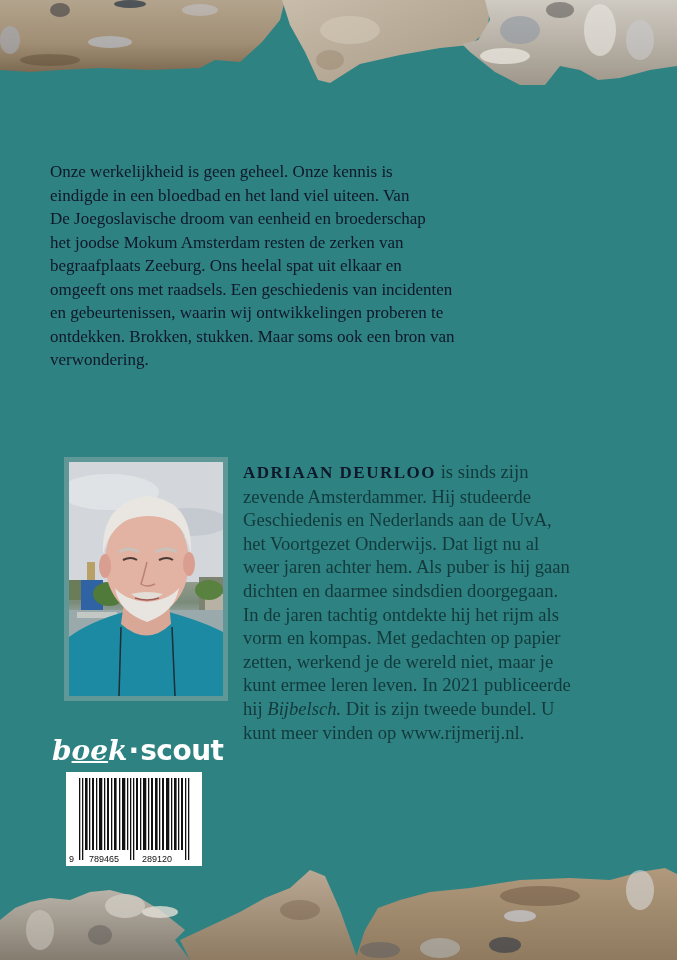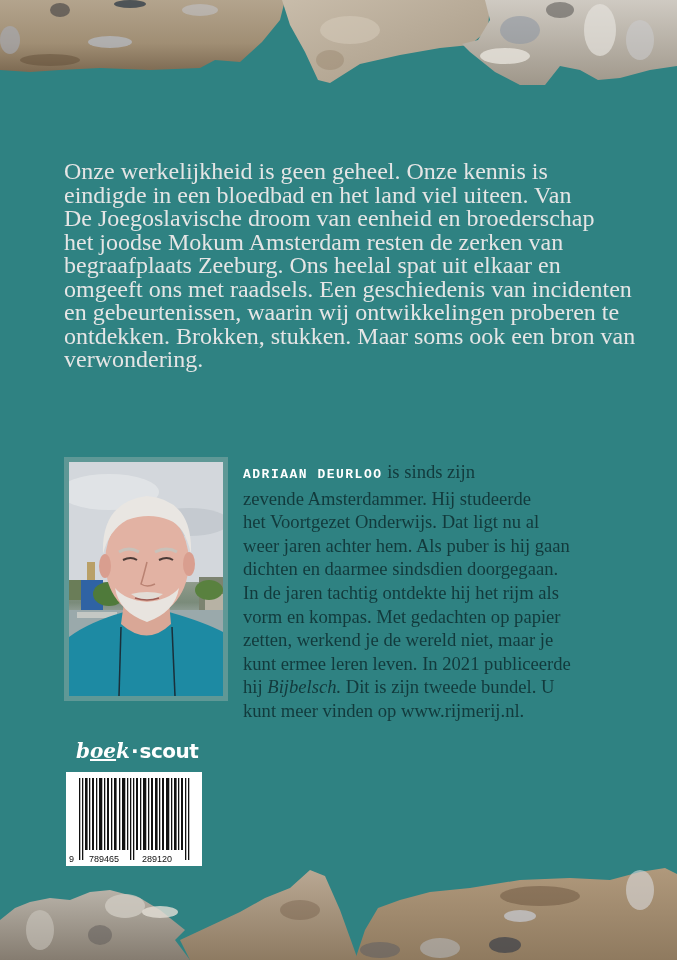--- a/index.html
+++ b/index.html
@@ -25,27 +25,27 @@
       left: 0;
       width: 677px;
     }
     .rocks svg { display: block; }
     .rocks-top { top: 0; height: 115px; }
     .rocks-bottom { bottom: 0; height: 110px; }
 
     
     .blurb {
       position: absolute;
-      left: 64px;
+      left: 50px;
       top: 160px;
       width: 590px;
       font-family: "Liberation Serif", serif;
-      font-size: 24px;
+      font-size: 17px;
       line-height: 23.5px;
-      color: #e5e5e5;
+      color: #0f172a;
       margin: 0;
     }
     .blurb .line { display: block; white-space: nowrap; }
 
     
     .photo-frame {
       position: absolute;
       left: 64px;
       top: 457px;
       width: 164px;
@@ -69,37 +69,37 @@
       top: 460px;
       width: 420px;
       font-family: "Liberation Serif", serif;
       font-size: 18.6px;
       line-height: 23.6px;
       color: #123a3c;
       margin: 0;
     }
     .bio .line { display: block; white-space: nowrap; }
     .author-name {
-      font-family: Liberation Mono, monospace;
+      font-family: Liberation Serif, serif;
       font-weight: bold;
-      font-size: 13px;
+      font-size: 17px;
       letter-spacing: 1.5px;
-      color: #ffffff;
+      color: #0f172a;
     }
     .bio em { font-style: italic; }
 
     
     .publisher-logo {
       position: absolute;
-      left: 76px;
+      left: 52px;
       top: 736px;
       width: 140px;
       height: 30px;
       color: #ffffff;
-      font-size: 20px;
+      font-size: 28px;
       line-height: 30px;
       white-space: nowrap;
     }
     .publisher-logo .boek {
       font-family: "DejaVu Serif", serif;
       font-style: italic;
       font-weight: bold;
     }
     .publisher-logo .boek .oe { text-decoration: underline; text-decoration-thickness: 2px; }
     .publisher-logo .dot {
@@ -227,20 +227,21 @@
         <path d="M46,126 Q50,150 78,160 Q106,150 110,126 Q100,138 78,140 Q56,138 46,126 Z" fill="#e8e4df"></path>
         <path d="M62,132 Q78,128 94,132 Q86,138 78,138 Q70,138 62,132 Z" fill="#e2ddd6"></path>
         <path d="M66,136 Q78,140 90,136" stroke="#9c5c54" stroke-width="1.5" fill="none"></path>
       </svg>
     </div>
   </div>
 
   <p class="bio">
     <span class="line"><span class="author-name">ADRIAAN DEURLOO</span><span> is sinds zijn</span></span>
     <span class="line">zevende Amsterdammer. Hij studeerde</span>
+    <span class="line">Geschiedenis en Nederlands aan de UvA,</span>
     <span class="line">het Voortgezet Onderwijs. Dat ligt nu al</span>
     <span class="line">weer jaren achter hem. Als puber is hij gaan</span>
     <span class="line">dichten en daarmee sindsdien doorgegaan.</span>
     <span class="line">In de jaren tachtig ontdekte hij het rijm als</span>
     <span class="line">vorm en kompas. Met gedachten op papier</span>
     <span class="line">zetten, werkend je de wereld niet, maar je</span>
     <span class="line">kunt ermee leren leven. In 2021 publiceerde</span>
     <span class="line"><span>hij </span><em>Bijbelsch.</em><span> Dit is zijn tweede bundel. U</span></span>
     <span class="line">kunt meer vinden op www.rijmerij.nl.</span>
   </p>

